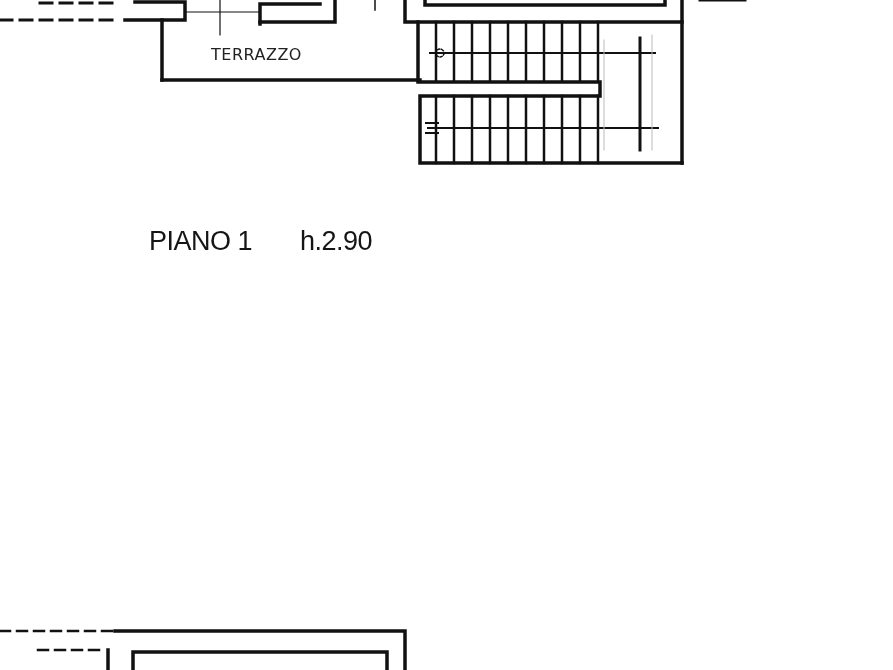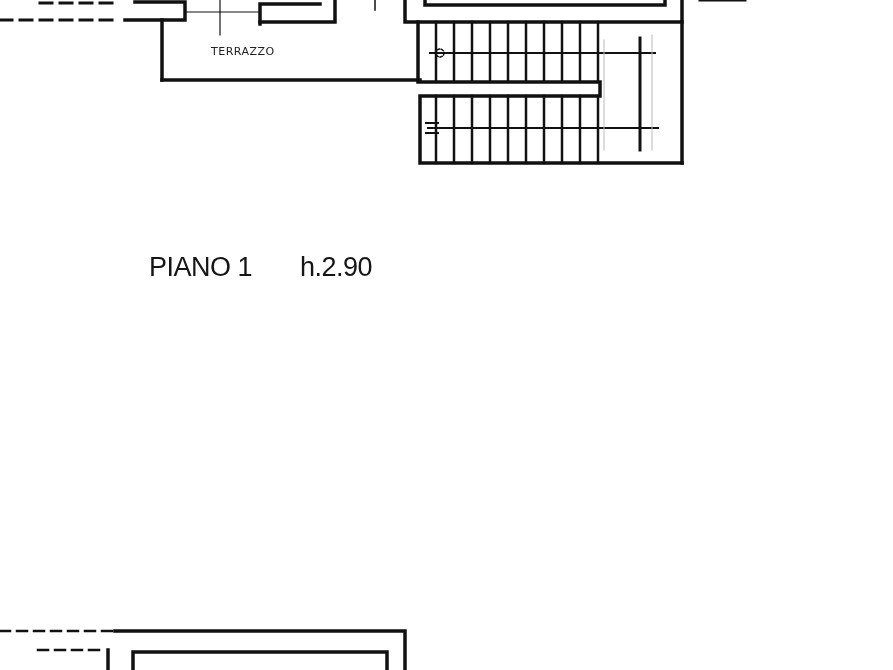--- a/index.html
+++ b/index.html
@@ -1,25 +1,25 @@
 <!DOCTYPE html>
 <html><head>
 <meta charset="utf-8">
 <style>
   html, body { margin: 0; padding: 0; background: #ffffff; }
   body { width: 893px; height: 670px; position: relative; overflow: hidden; font-family: "Liberation Sans", sans-serif; }
   #plan { position: absolute; left: 0; top: 0; }
   .label-terrazzo {
     position: absolute; left: 211px; top: 45px;
-    font-family: "DejaVu Sans", sans-serif; font-size: 11px; letter-spacing: 0.5px; color: #222; text-align: right;
+    font-family: "DejaVu Sans", sans-serif; font-size: 16px; letter-spacing: 0.5px; color: #222; text-align: right;
   }
   .floor-title {
     position: absolute; left: 149px; top: 226px;
     font-family: "Liberation Sans", sans-serif; font-size: 27px; color: #151515;
-    display: flex; gap: 48px; letter-spacing: -0.5px; margin-top: 26px;
+    display: flex; gap: 48px; letter-spacing: -0.5px;
   }
 </style>
 </head>
 <body>
 
 <svg id="plan" width="893" height="670" viewBox="0 0 893 670">
   <g stroke="#111" fill="none" stroke-linecap="square">
 
     <g stroke-width="3" stroke-dasharray="12,8">
       <line x1="40" y1="3" x2="115" y2="3"></line>

